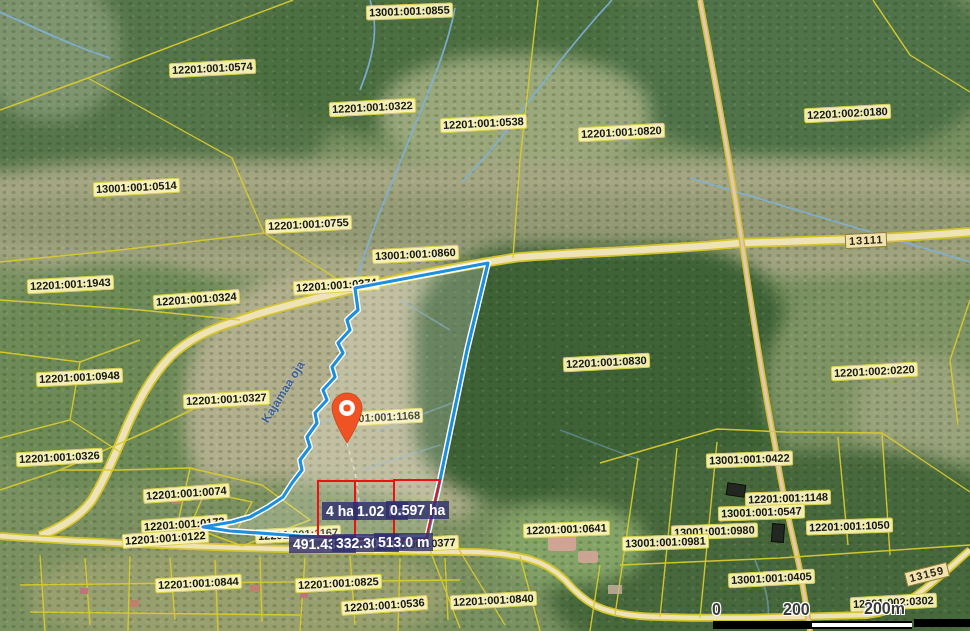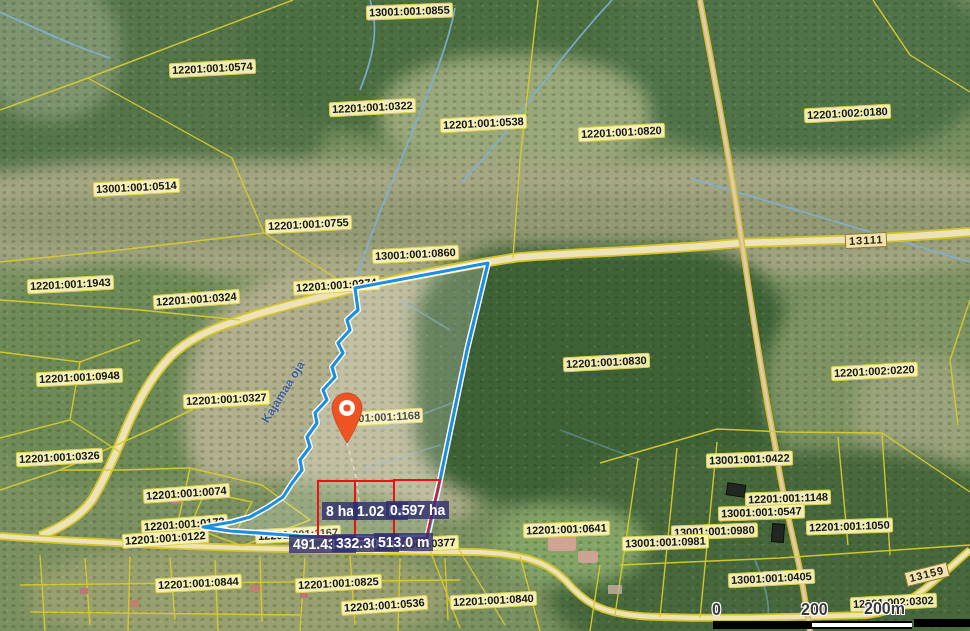--- a/index.html
+++ b/index.html
@@ -205,30 +205,30 @@
     </g>
   </svg>
 
   <svg id="pin" viewBox="0 0 32 52">
     <path d="M16,1 C24.3,1 31,7.5 31,15.8 C31,27 16,51 16,51 C16,51 1,27 1,15.8 C1,7.5 7.7,1 16,1 Z" fill="#ef5323" stroke="#c63d15" stroke-width="0.8"></path>
     <circle cx="16" cy="16" r="8" fill="#ffffff"></circle>
     <circle cx="16" cy="16" r="3.6" fill="#ef5323"></circle>
   </svg>
 
   <div id="badges">
-    <div class="mbadge" style="left:322px;top:502px">8 ha</div>
+    <div class="mbadge" style="left:322px;top:502px">4 ha</div>
     <div class="mbadge" style="left:353px;top:502px">1.02 ha</div>
     <div class="mbadge" style="left:386px;top:501px">0.597 ha</div>
     <div class="mbadge" style="left:289px;top:535px">491.43 m</div>
     <div class="mbadge" style="left:332px;top:534px">332.30 m</div>
     <div class="mbadge" style="left:374px;top:533px">513.0 m</div>
   </div>
 
   <div id="hud">
     <div class="stick" style="left:712px;top:601px">0</div>
-    <div class="stick" style="left:801px;top:601px">200</div>
+    <div class="stick" style="left:783px;top:601px">200</div>
     <div class="stick" style="left:864px;top:600px">200m</div>
     <div class="sbar" style="left:713px;top:621px;width:99px;background:#000"></div>
     <div class="sbar" style="left:812px;top:621px;width:100px;background:#fff;border-top:2px solid #000;border-bottom:2px solid #000;height:4px"></div>
     <div class="sbar" style="left:914px;top:619px;width:56px;background:#000"></div>
   </div>
 
 </div>
 
 </body></html>

